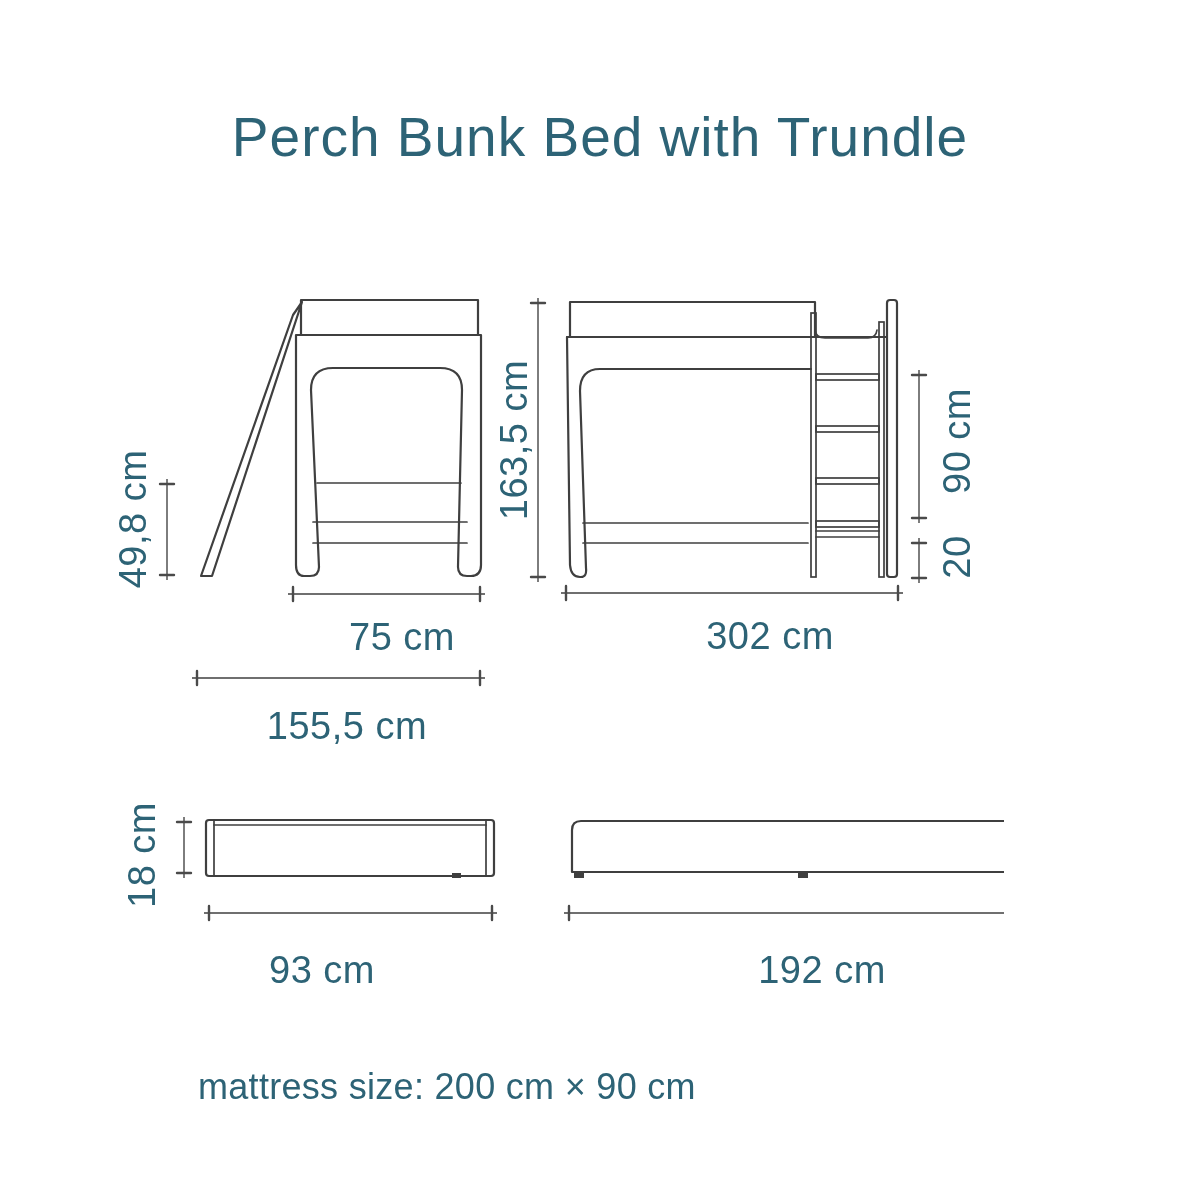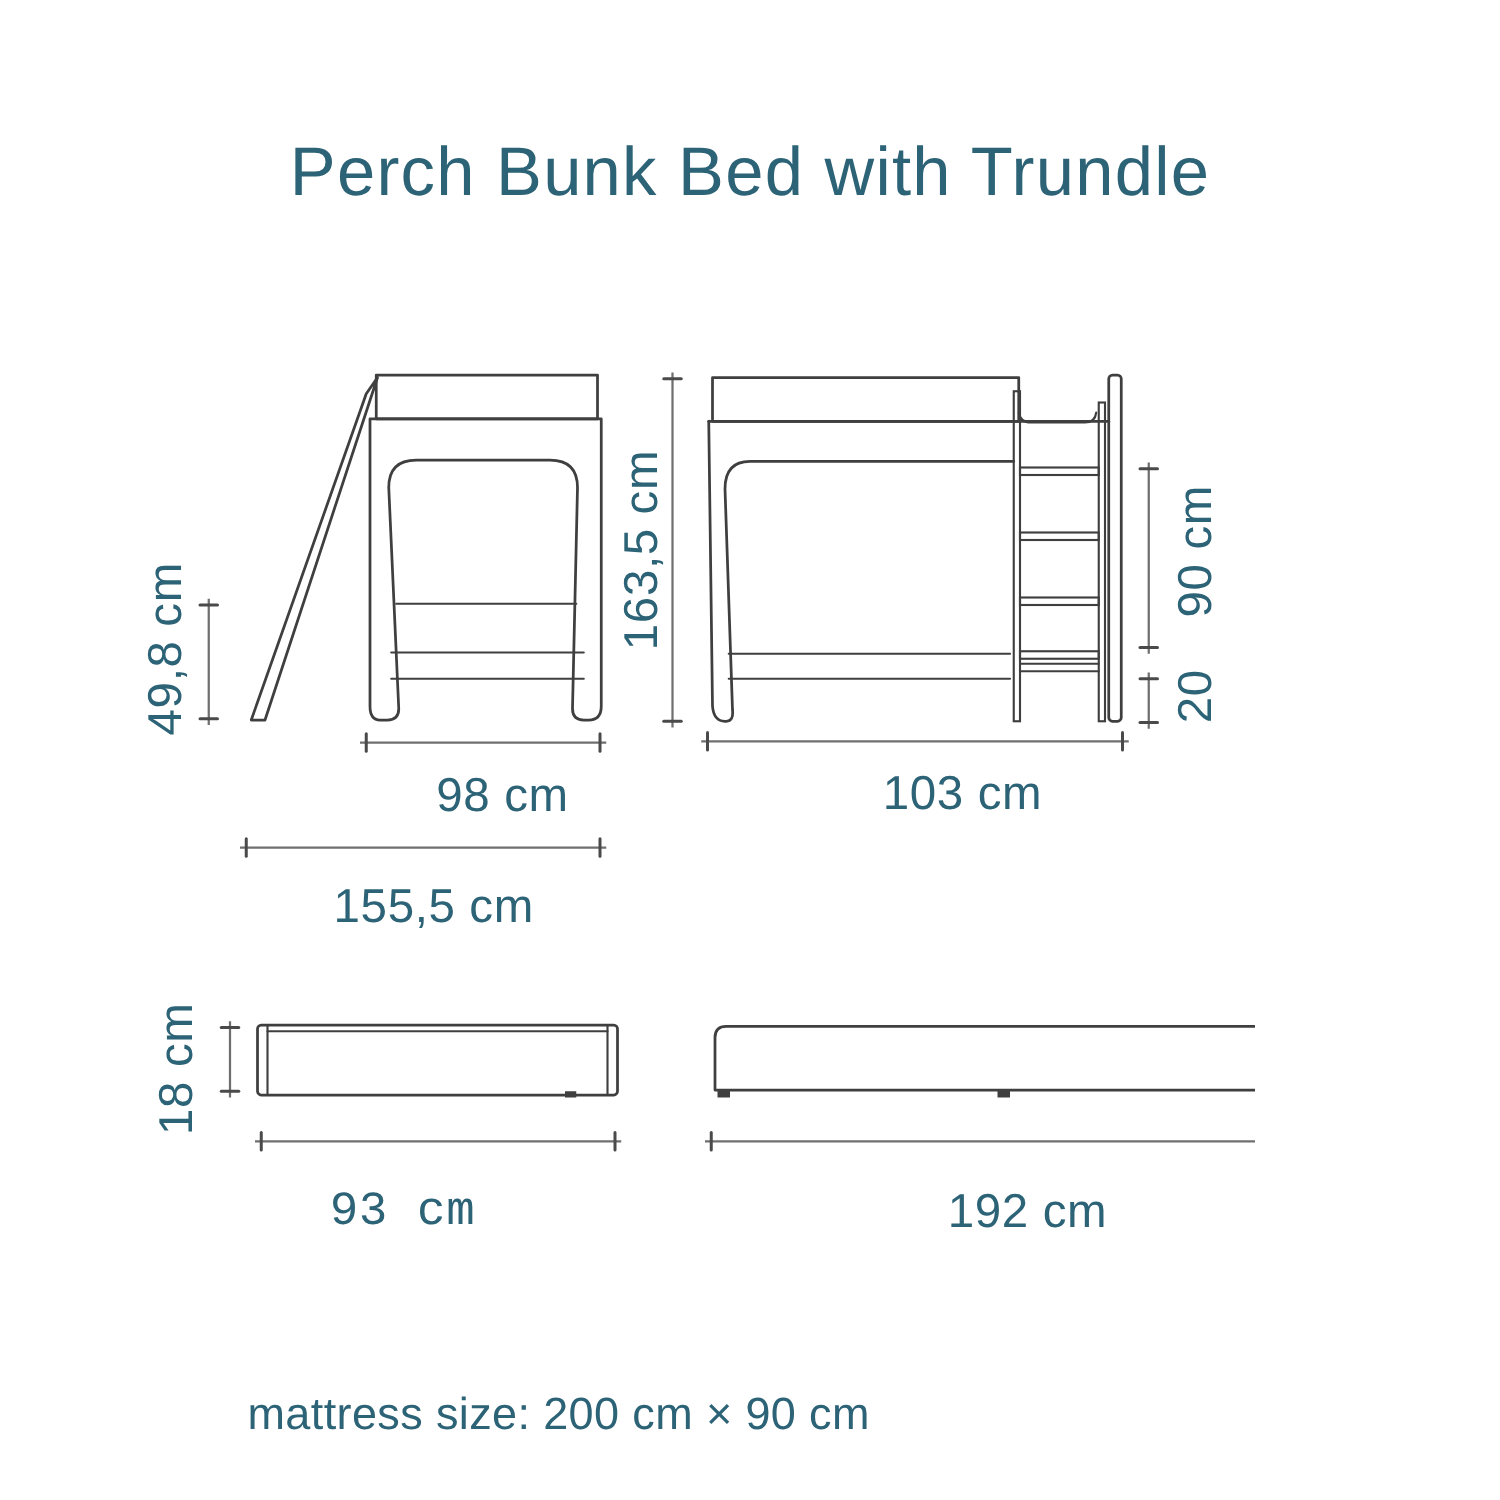--- a/index.html
+++ b/index.html
@@ -155,31 +155,31 @@
       <line class="dim" x1="564" y1="913" x2="1040" y2="913"></line>
       <line class="tick" x1="569" y1="906" x2="569" y2="920"></line>
       <line class="tick" x1="1035" y1="906" x2="1035" y2="920"></line>
     </g>
   </svg>
 
   <div class="dim-label vert" style="left:133px; top:519px;">49,8 cm</div>
 
   <div class="dim-label vert" style="left:514px; top:440px;">163,5 cm</div>
 
-  <div class="dim-label" style="left:402px; top:637px;">98 cm</div>
+  <div class="dim-label" style="left:402px; top:637px;">75 cm</div>
 
   <div class="dim-label" style="left:347px; top:726px;text-align:center;">155,5 cm</div>
 
-  <div class="dim-label" style="left:770px; top:636px;">103 cm</div>
+  <div class="dim-label" style="left:770px; top:636px;">302 cm</div>
 
   <div class="dim-label vert" style="left:957px; top:441px;">90 cm</div>
 
   <div class="dim-label vert" style="left:957px; top:557px;">20</div>
 
   <div class="dim-label vert" style="left:142px; top:855px;">18 cm</div>
 
-  <div class="dim-label" style="left:322px; top:970px;font-family:Liberation Mono, monospace;">93 cm</div>
+  <div class="dim-label" style="left:322px; top:970px;">93 cm</div>
 
   <div class="dim-label" style="left:822px; top:970px;">192 cm</div>
 
-  <div class="note" style="top:1110px;">mattress size: 200 cm × 90 cm</div>
+  <div class="note" style="top:1066px;">mattress size: 200 cm × 90 cm</div>
 
 </div>
 
 </body></html>

